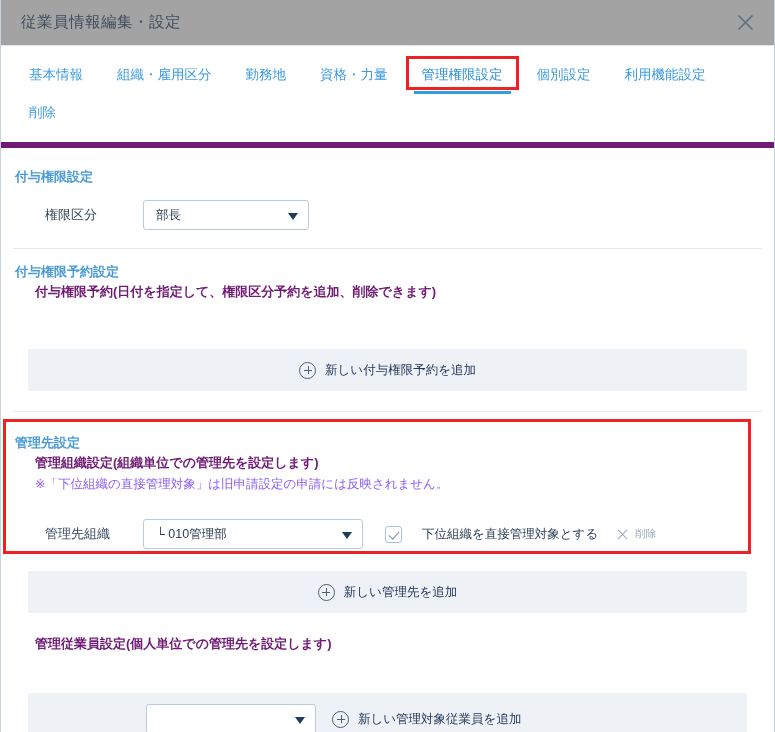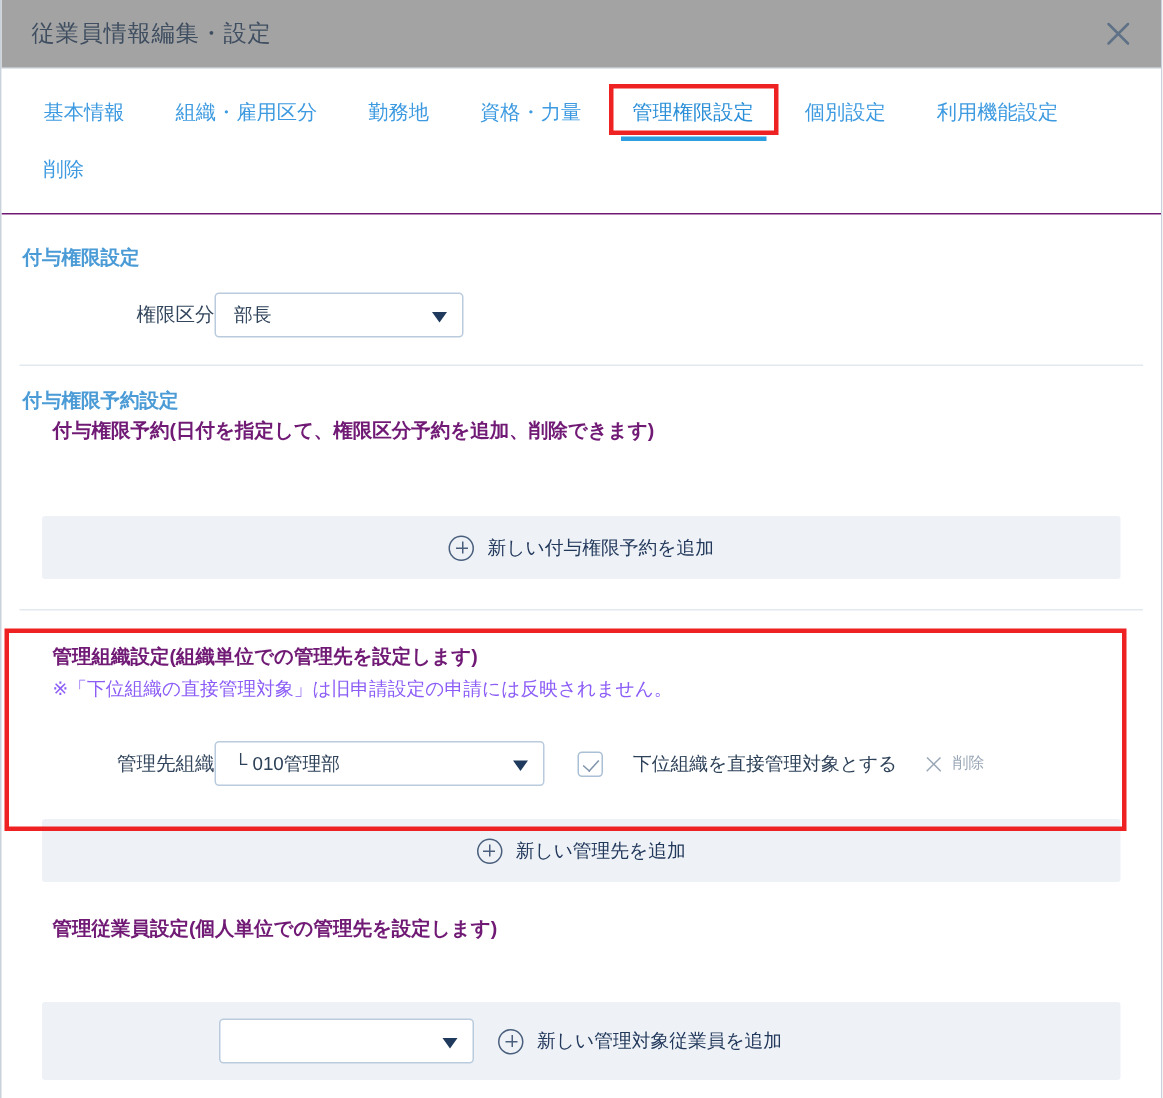--- a/index.html
+++ b/index.html
@@ -55,21 +55,21 @@
     display: flex;
     align-items: center;
     justify-content: center;
     cursor: pointer;
   }
   .close-btn svg { display: block; }
 
   
   .tabs-wrap {
     padding: 14px 0 0 0;
-    border-bottom: 1px solid #701a75;
+    border-bottom: 6px solid #701a75;
     background: #fff;
   }
   .tabs-row {
     display: flex;
     align-items: flex-end;
     padding: 0 18px;
     flex-wrap: nowrap;
   }
   .tabs-row.row2 { margin-top: 4px; padding-bottom: 10px; }
   .tab {
@@ -134,21 +134,20 @@
   .field-row {
     display: flex;
     align-items: center;
     padding: 12px 0 10px 0;
   }
   .field-label {
     width: 128px;
     padding-left: 30px;
     font-size: 13px;
     color: #33465d;
-    text-align: right;
   }
 
   
   .select {
     position: relative;
     background: #ffffff;
     border: 1px solid #b9cbdd;
     border-radius: 3px;
     height: 30px;
     display: flex;
@@ -355,20 +354,21 @@
       <span class="plus-icon"></span>
       <span>新しい付与権限予約を追加</span>
     </span>
   </div>
 
   <div style="height:20px"></div>
   <div class="divider"></div>
 
   <div class="spacer-14"></div>
   <div class="section mgmt-block">
+    <div class="sec-title">管理先設定</div>
     <div class="sub-title">管理組織設定(組織単位での管理先を設定します)</div>
     <div class="note">※「下位組織の直接管理対象」は旧申請設定の申請には反映されません。</div>
 
     <div class="field-row" style="padding-top:26px">
       <div class="field-label">管理先組織</div>
       <div class="select w-org">
         <span>└ 010管理部</span>
         <span class="caret"></span>
       </div>
       <span class="checkbox-wrap">

